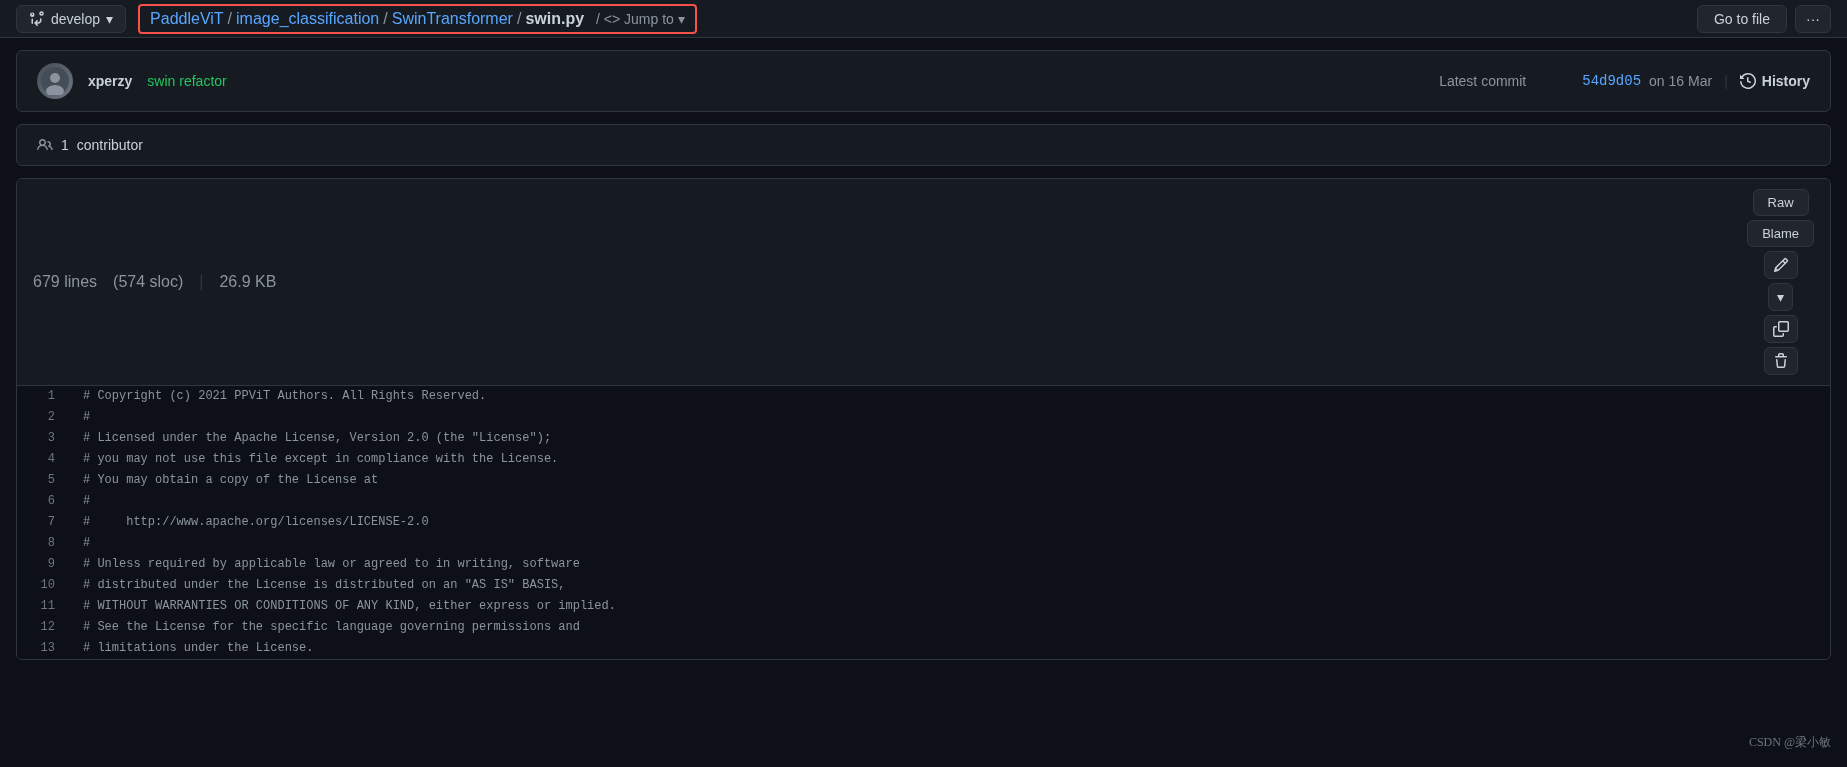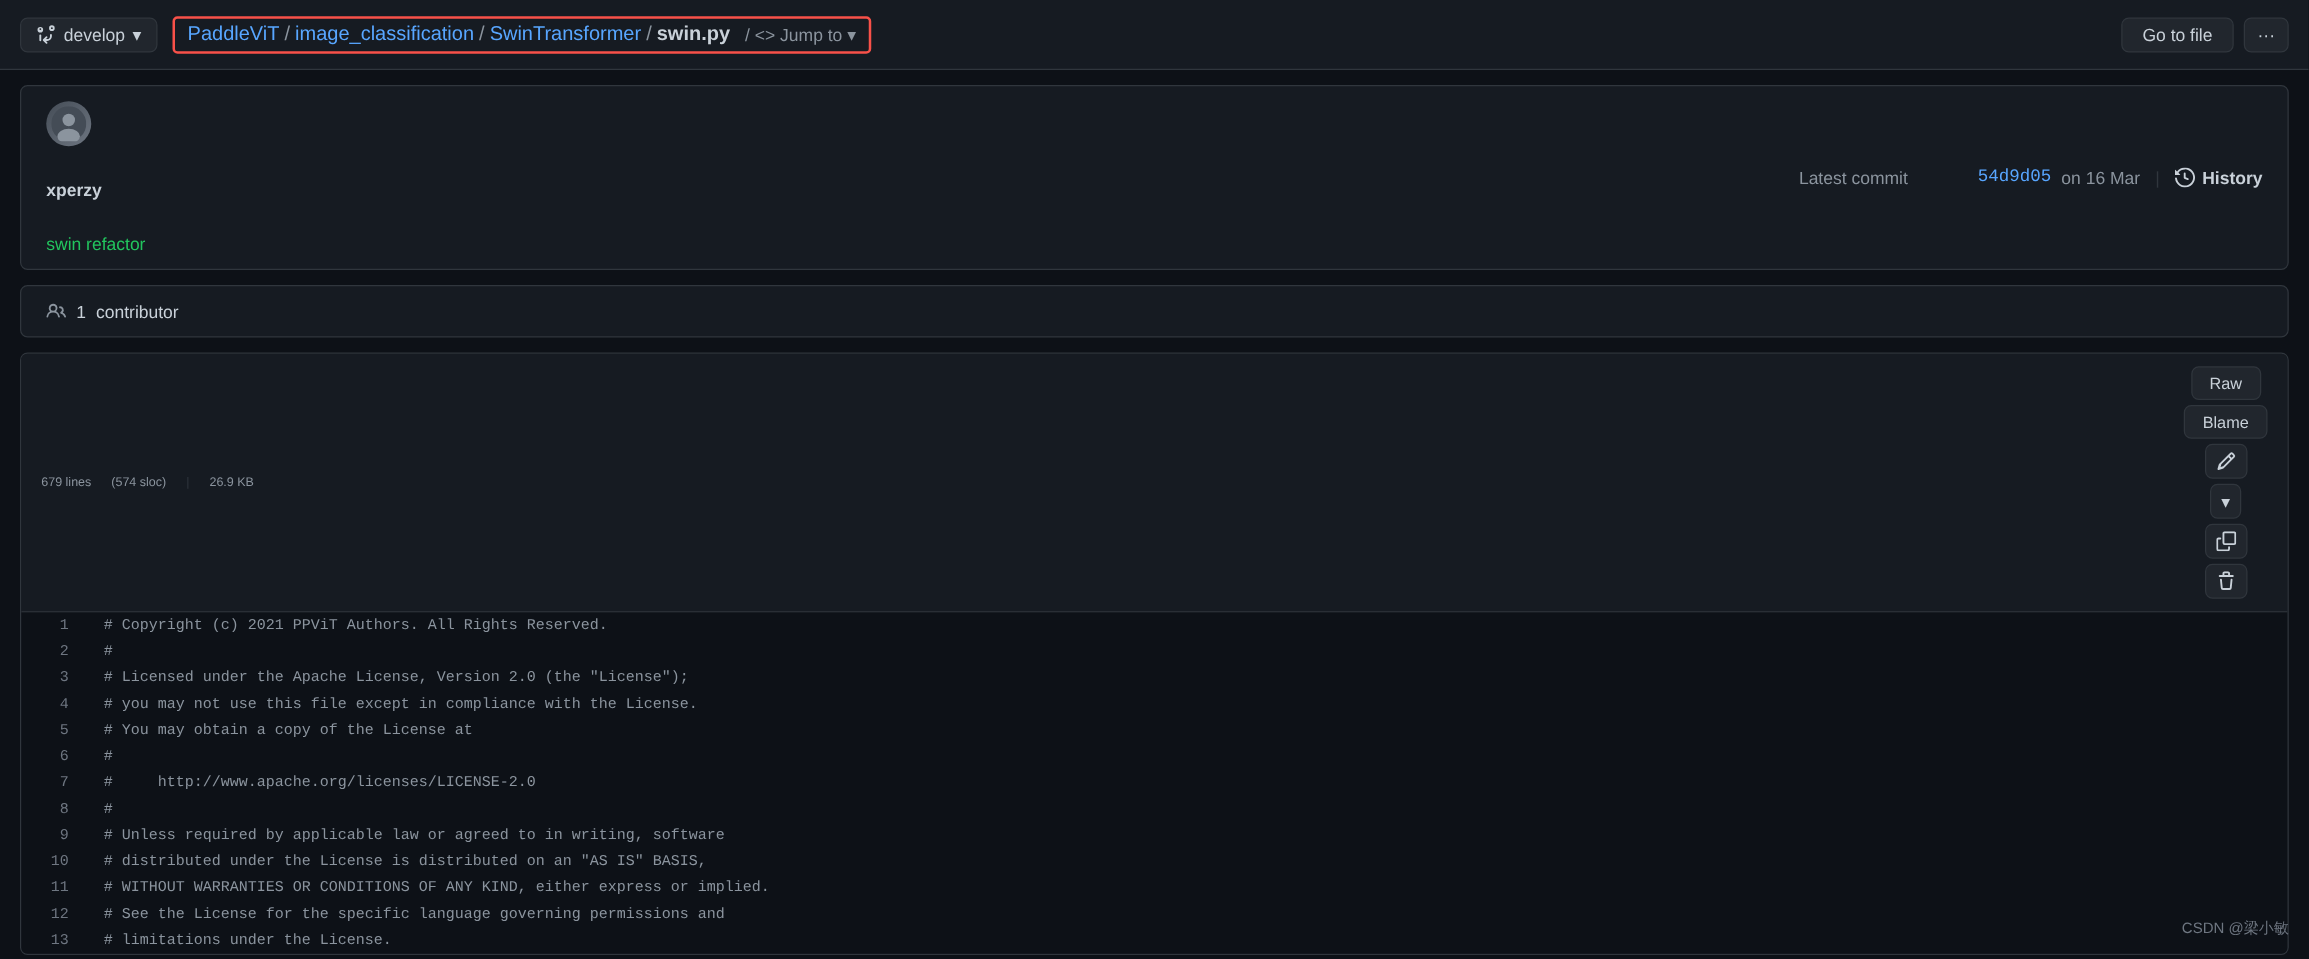--- a/index.html
+++ b/index.html
@@ -13,21 +13,21 @@
     }
 
     
     .top-bar {
       display: flex;
       align-items: center;
       justify-content: space-between;
       padding: 8px 16px;
       background-color: #161b22;
       border-bottom: 1px solid #30363d;
-      height: 56px;
+      height: 38px;
       gap: 12px;
     }
     .top-bar-left {
       display: flex;
       align-items: center;
       gap: 12px;
     }
     .branch-selector {
       display: flex;
       align-items: center;
@@ -111,23 +111,22 @@
       align-items: center;
       justify-content: space-between;
       padding: 12px 20px;
       background-color: #161b22;
       border: 1px solid #30363d;
       border-radius: 6px;
       margin: 12px 16px;
     }
     .commit-bar-left {
       display: flex;
-      align-items: flex-start;
-      gap: 27px;
-      flex-direction: column;
+      align-items: center;
+      gap: 15px;
     }
     .avatar-placeholder {
       width: 36px;
       height: 36px;
       border-radius: 50%;
       background: linear-gradient(135deg, #444c56 0%, #6e7681 100%);
       display: flex;
       align-items: center;
       justify-content: center;
       color: #c9d1d9;
@@ -192,21 +191,21 @@
       justify-content: space-between;
       padding: 10px 16px;
       background: #161b22;
       border-bottom: 1px solid #30363d;
     }
     .file-meta {
       display: flex;
       align-items: center;
       gap: 16px;
       color: #8b949e;
-      font-size: 10px;
+      font-size: 16px;
     }
     .file-meta-sep {
       color: #30363d;
     }
     .file-actions {
       display: flex;
       align-items: center;
       gap: 4px;
       flex-direction: column;
     }
@@ -264,20 +263,21 @@
       white-space: pre;
     }
 
     
     .watermark {
       position: fixed;
       bottom: 16px;
       right: 16px;
       color: #6e7681;
       font-size: 12px;
+      font-family: Liberation Serif, serif;
     }
   </style>
 </head>
 <body>
 
 <div class="top-bar">
   <div class="top-bar-left">
 
     <button class="branch-selector">
       <svg viewBox="0 0 16 16" fill="#c9d1d9">

